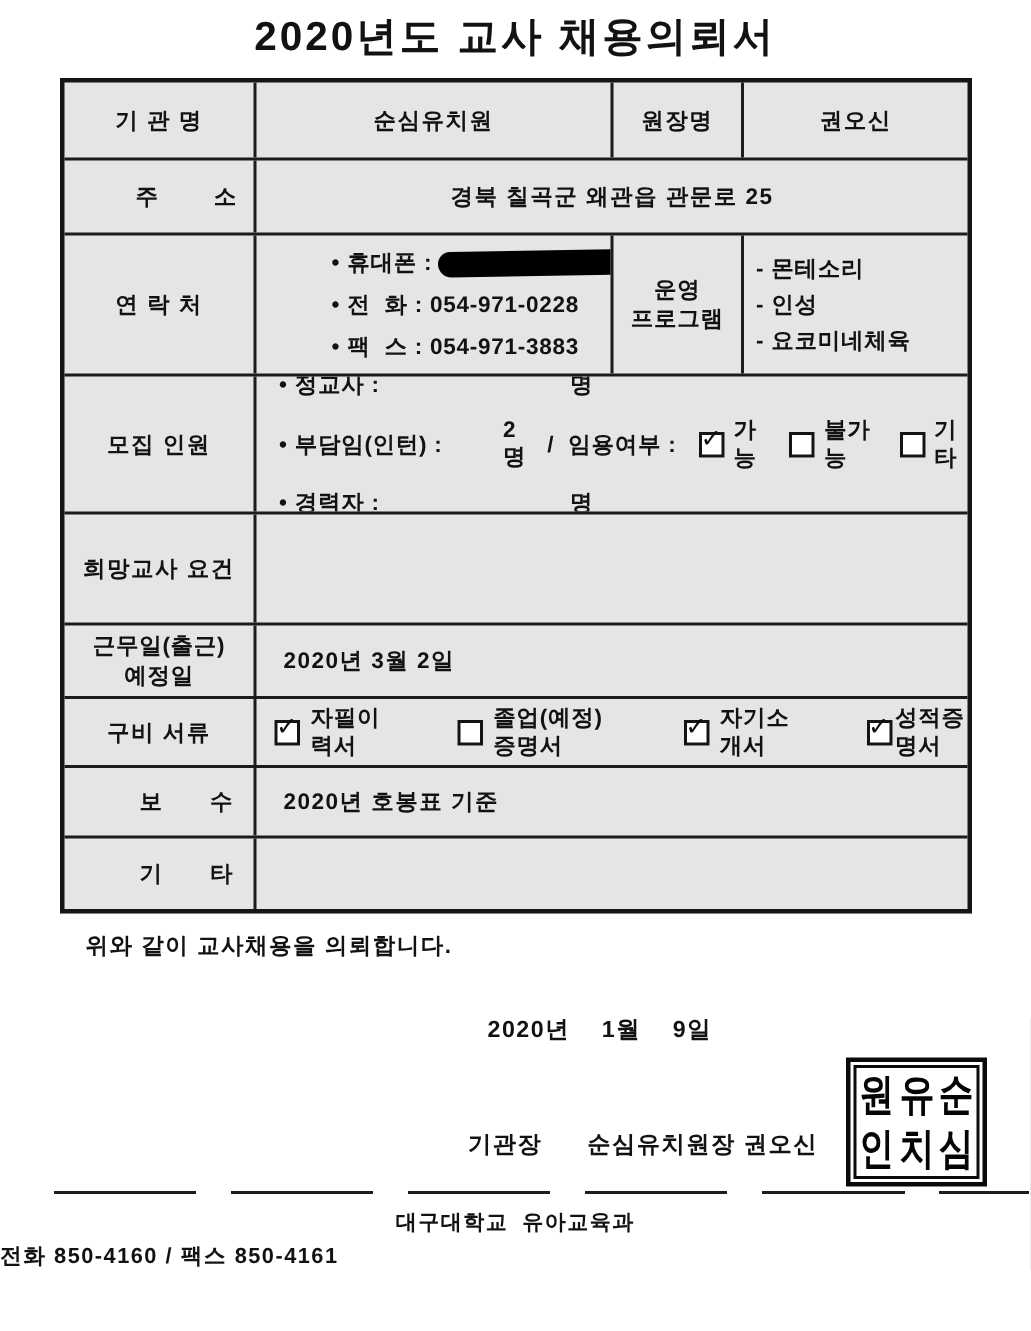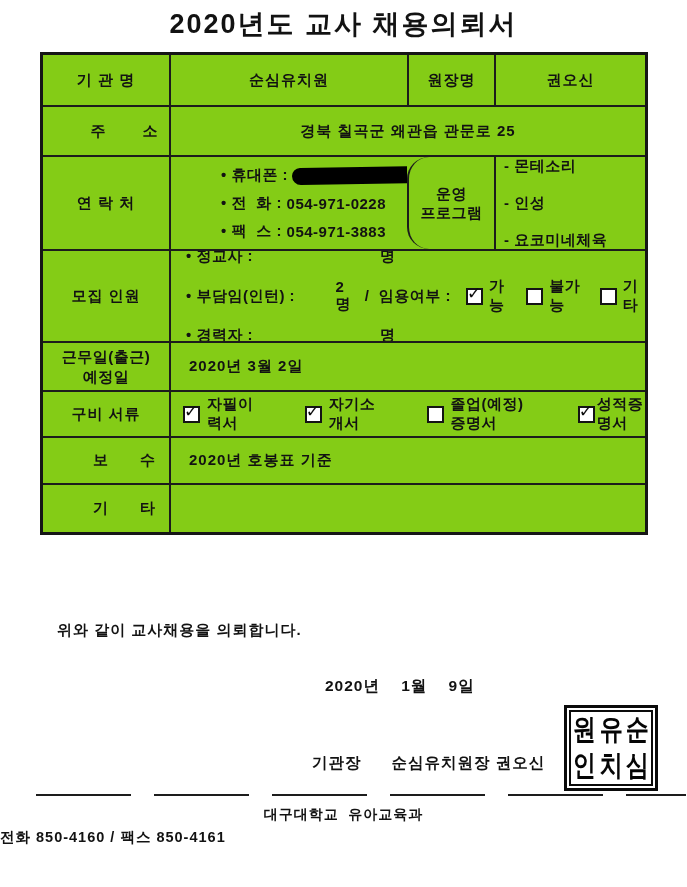--- a/index.html
+++ b/index.html
@@ -13,51 +13,51 @@
 
   
   .doc-title {
     position:absolute; top:6px; left:0; width:100%;
     text-align:center; font-size:27px; font-weight:800; letter-spacing:2px;
   }
 
   
   .form-table {
     position:absolute; left:40px; top:52px; width:608px;
-    border:3px solid #161616; box-sizing:border-box; background:#84cc16;
+    border:3px solid #161616; box-sizing:border-box; background:#e5e5e5;
   }
   .trow { display:grid; grid-template-columns:126px 238px 87px 1fr; border-top:2px solid #1c1c1c; }
   .trow:first-child { border-top:none; }
   .tcell {
     border-left:2px solid #1c1c1c; display:flex; align-items:center; justify-content:center;
     font-size:15px; letter-spacing:1px; box-sizing:border-box; overflow:hidden;
   }
   .tcell:first-child { border-left:none; }
   .span3 { grid-column:2 / 5; }
   .r1 { height:50px; } .r2 { height:48px; } .r3 { height:92px; }
   .r4 { height:90px; } .r5 { height:72px; } .r6 { height:47px; }
   .r7 { height:44px; } .r8 { height:45px; } .r9 { height:47px; }
 
   .va-left { justify-content:flex-start; padding-left:18px; }
   .stack { flex-direction:column; align-items:flex-start; justify-content:center; }
-  .label-2line { flex-direction:column; line-height:1.3; letter-spacing:0.5px;border-radius:22px; }
+  .label-2line { flex-direction:column; line-height:1.3; letter-spacing:0.5px; }
 
   
   .contact-lines { gap:9px; padding-left:13px; letter-spacing:0.5px; }
   .contact-line { display:flex; align-items:center; }
   .redaction {
     display:inline-block; width:132px; height:17px; margin-left:4px;
     background:#000; border-radius:9px 7px 8px 10px; transform:rotate(-1deg);
     position:relative;
   }
   .redaction::after {
     content:""; position:absolute; right:-8px; top:5px; width:22px; height:8px;
     background:#000; border-radius:4px;
   }
-  .programs { gap:18px; padding-left:8px; letter-spacing:0.5px; }
+  .programs { gap:5px; padding-left:8px; letter-spacing:0.5px; }
 
   
   .recruit { gap:11px; padding-left:15px; letter-spacing:0.5px; }
   .mi-line { display:flex; align-items:center; }
   .mi-label { display:inline-block; width:178px; white-space:pre; }
   .unit { margin-left:16px; }
   .middle { margin-left:9px; white-space:pre; }
 
   
   .cb {
@@ -176,43 +176,47 @@
             <span>기타</span>
           </span>
         </div>
         <div class="mi-line">
           <span class="mi-label">• 경력자 :</span>
           <span class="unit">명</span>
         </div>
       </div>
     </div>
 
+    <div class="trow r5">
+      <div class="tcell">희망교사 요건</div>
+      <div class="tcell span3 va-left"></div>
+    </div>
 
     <div class="trow r6">
       <div class="tcell label-2line">
         <span>근무일(출근)</span>
         <span>예정일</span>
       </div>
       <div class="tcell span3 va-left">2020년 3월 2일</div>
     </div>
 
     <div class="trow r7">
       <div class="tcell">구비 서류</div>
       <div class="tcell span3 va-left docs">
         <span class="doc">
           <span class="cb checked"></span>
           <span>자필이력서</span>
         </span>
         <span class="doc">
+          <span class="cb"></span>
+          <span>졸업(예정)증명서</span>
+        </span>
+        <span class="doc">
           <span class="cb checked"></span>
           <span>자기소개서</span>
-        </span>
-        <span class="doc">
-          <span class="cb"></span>
-          <span>졸업(예정)증명서</span>
         </span>
         <span class="doc tight">
           <span class="cb checked"></span>
           <span>성적증명서</span>
         </span>
       </div>
     </div>
 
     <div class="trow r8">
       <div class="tcell pre">보      수</div>

